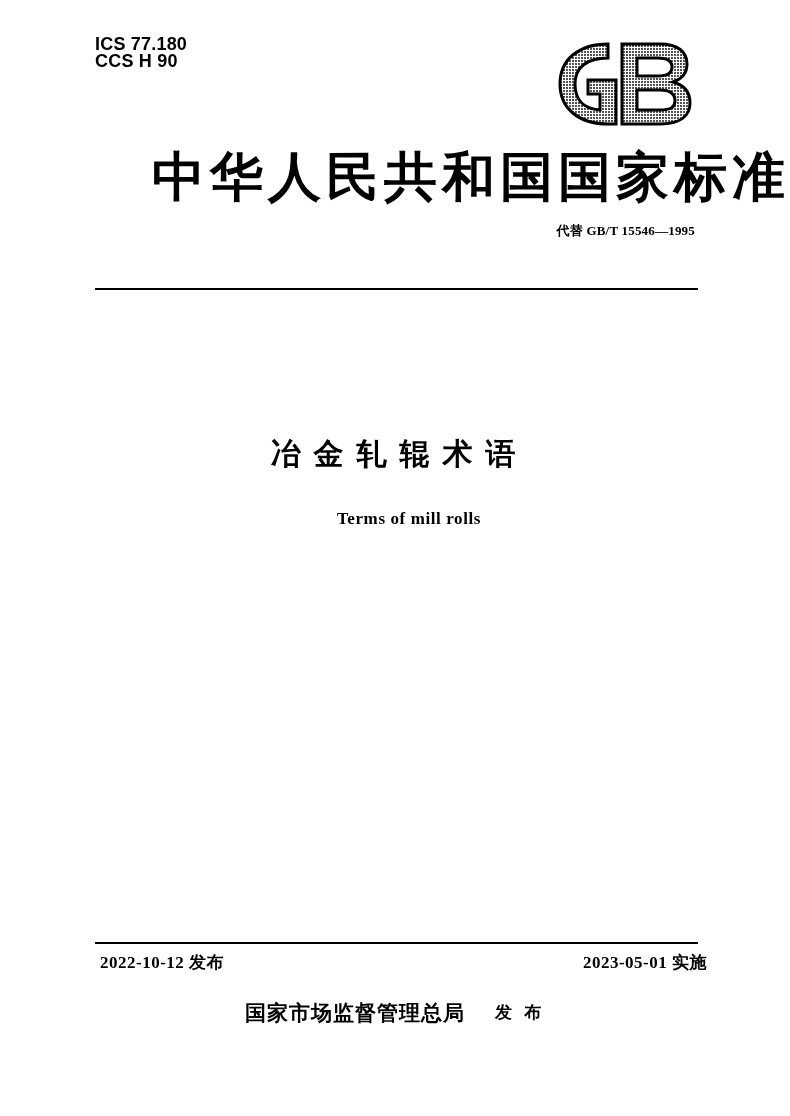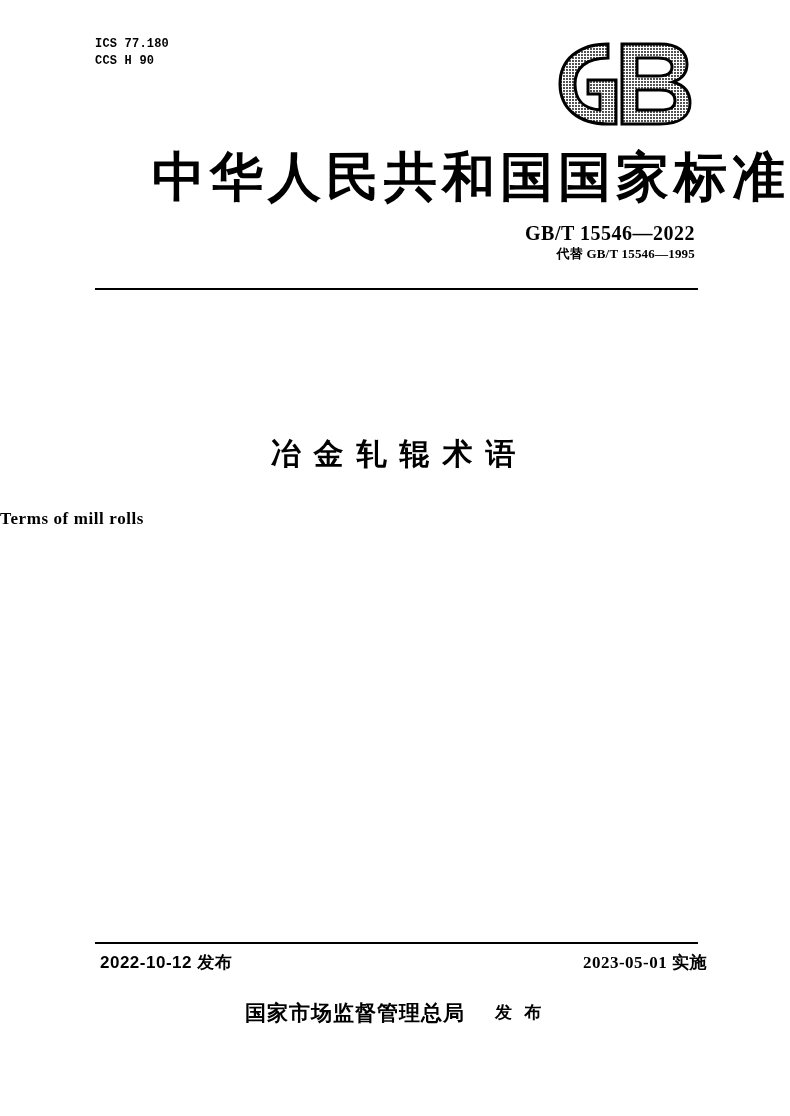--- a/index.html
+++ b/index.html
@@ -22,23 +22,23 @@
     width: 790px;
     height: 1116px;
     background: #ffffff;
   }
 
   
   .codes {
     position: absolute;
     left: 95px;
     top: 36px;
-    font-family: Liberation Mono, monospace;
-    font-weight: bold;
-    font-size: 12px;
+    font-family: Liberation Sans, sans-serif;
+    font-weight: bold;
+    font-size: 18px;
     line-height: 17px;
     letter-spacing: 0.2px;
   }
   .codes div { white-space: pre; }
 
   
   .gb-logo {
     position: absolute;
     right: 92px;
     top: 36px;
@@ -111,34 +111,35 @@
     font-weight: bold;
     font-size: 30px;
     letter-spacing: 13px;
     text-indent: 13px;
     white-space: nowrap;
   }
   .doc-title-en {
     position: absolute;
     left: 0; right: 0;
     top: 509px;
-    text-align: left;
+    text-align: center;
     font-family: "Liberation Serif", serif;
     font-weight: bold;
     font-size: 17px;
     letter-spacing: 0.6px;
     white-space: nowrap;
+    padding-left: 28px;
   }
 
   
   .date-issue {
     position: absolute;
     left: 100px;
     top: 951px;
-    font-family: Liberation Sans, sans-serif;
+    font-family: Liberation Serif, serif;
     font-weight: bold;
     font-size: 17px;
     letter-spacing: 0.5px;
     white-space: nowrap;
   }
   .date-effective {
     position: absolute;
     right: 83px;
     top: 951px;
     font-family: "Liberation Serif", serif;
@@ -218,21 +219,20 @@
                L74 88
                Z
                M89 22 L110 22 C120 22, 124 25, 124 31 C124 37, 120 40, 110 40 L89 40 Z
                M89 54 L112 54 C123 54, 127 58, 127 65 C127 71, 123 74, 112 74 L89 74 Z" fill="url(#hatch)" stroke="#000" stroke-width="3" fill-rule="evenodd"></path>
     </svg>
   </div>
 
   <div class="cn-standard-title">中华人民共和国国家标准</div>
 
   <div class="std-number">
-    <div class="main">GB/T 15546—2022</div>
     <div class="replaces">代替 GB/T 15546—1995</div>
   </div>
 
   <div class="rule-top"></div>
 
   <div class="doc-title-cn">冶金轧辊术语</div>
   <div class="doc-title-en">Terms of mill rolls</div>
 
   <div class="rule-bottom"></div>
 

